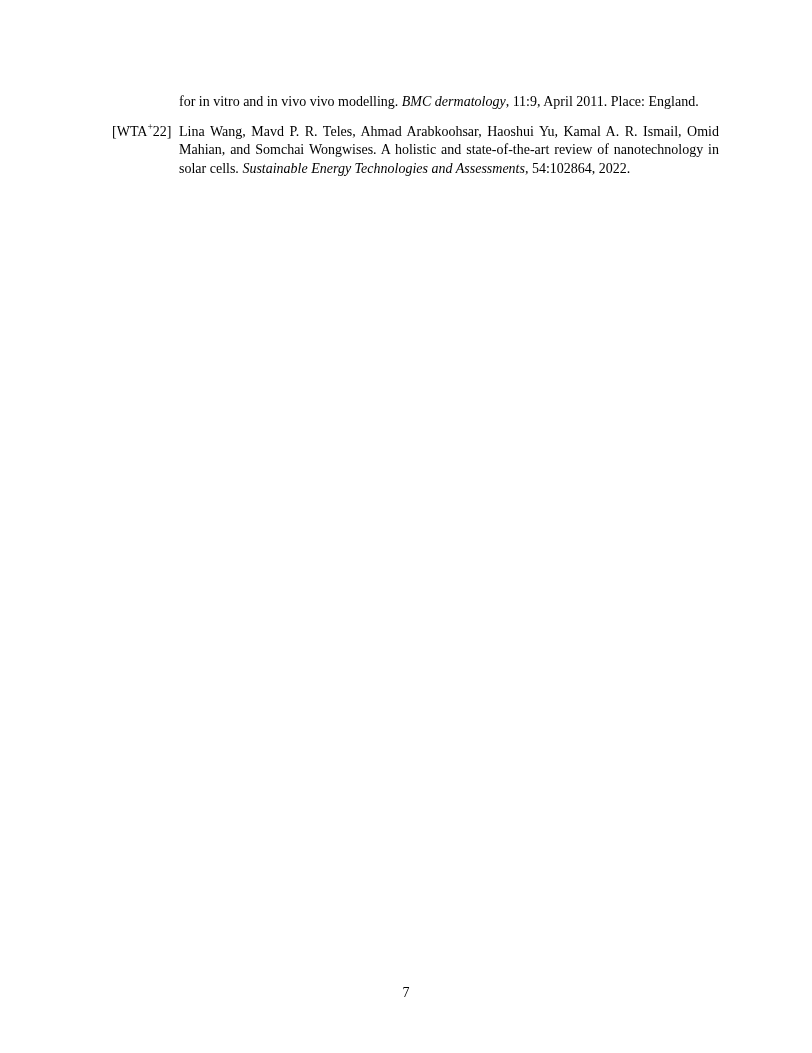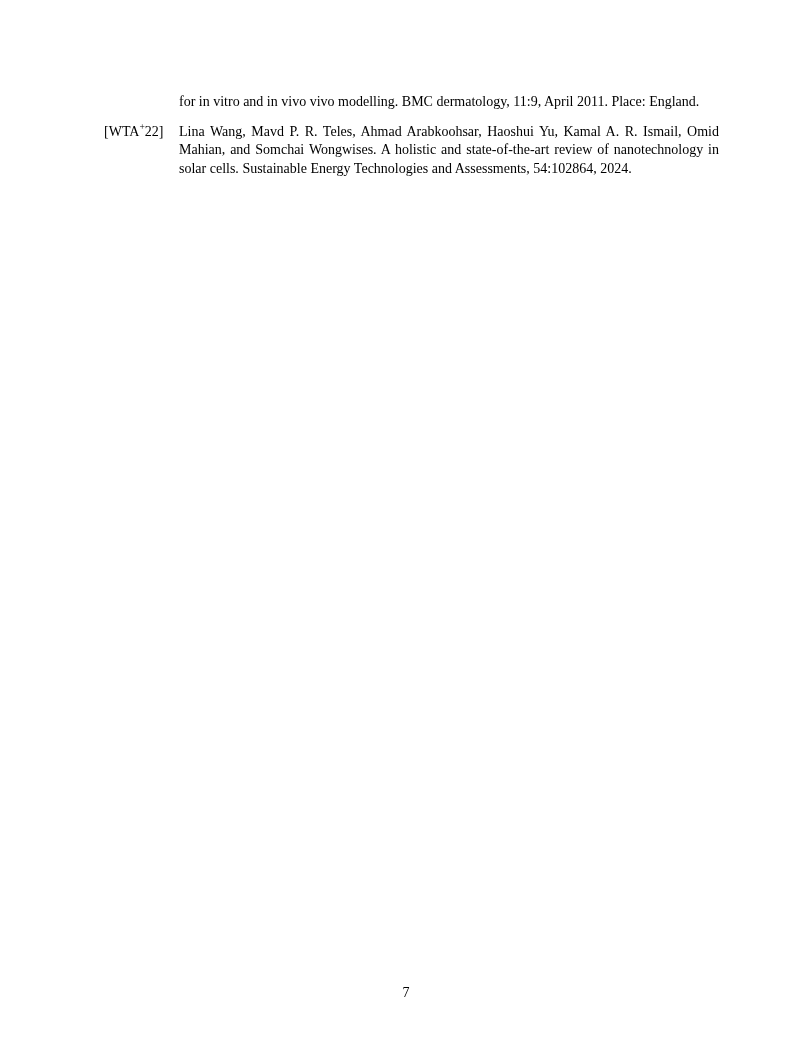--- a/index.html
+++ b/index.html
@@ -23,36 +23,37 @@
     left: 104px;
     top: 93px;
     width: 615px;
   }
   .entry {
     position: relative;
     margin-bottom: 11px;
   }
   .entry-label {
     position: absolute;
-    left: 0;
+    left: 8px;
     top: 0;
     white-space: nowrap;
   }
   .entry-label sup {
     font-size: 9.5px;
     line-height: 0;
     vertical-align: super;
   }
   .entry-body {
     margin-left: 75px;
     width: 540px;
     text-align: justify;
     text-justify: inter-word;
   }
   .italic {
+    font-style: italic;
   }
   .page-number {
     position: absolute;
     top: 984px;
     left: 0;
     width: 100%;
     text-align: center;
     font-size: 14px;
   }
 </style>
@@ -65,21 +66,21 @@
 
     <div class="entry">
       <div class="entry-body">
         <span>for in vitro and in vivo vivo modelling. </span><span class="italic">BMC dermatology</span><span>, 11:9, April 2011. Place: England.</span>
       </div>
     </div>
 
     <div class="entry">
       <div class="entry-label"><span>[WTA</span><sup>+</sup><span>22]</span></div>
       <div class="entry-body">
-        <span>Lina Wang, Mavd P. R. Teles, Ahmad Arabkoohsar, Haoshui Yu, Kamal A. R. Ismail, Omid Mahian, and Somchai Wongwises. A holistic and state-of-the-art review of nanotechnology in solar cells. </span><span class="italic">Sustainable Energy Technologies and Assessments</span><span>, 54:102864, 2024.</span>
+        <span>Lina Wang, Mavd P. R. Teles, Ahmad Arabkoohsar, Haoshui Yu, Kamal A. R. Ismail, Omid Mahian, and Somchai Wongwises. A holistic and state-of-the-art review of nanotechnology in solar cells. </span><span class="italic">Sustainable Energy Technologies and Assessments</span><span>, 54:102864, 2022.</span>
       </div>
     </div>
 
   </div>
 
   <div class="page-number">7</div>
 
 </div>
 
 </body></html>

